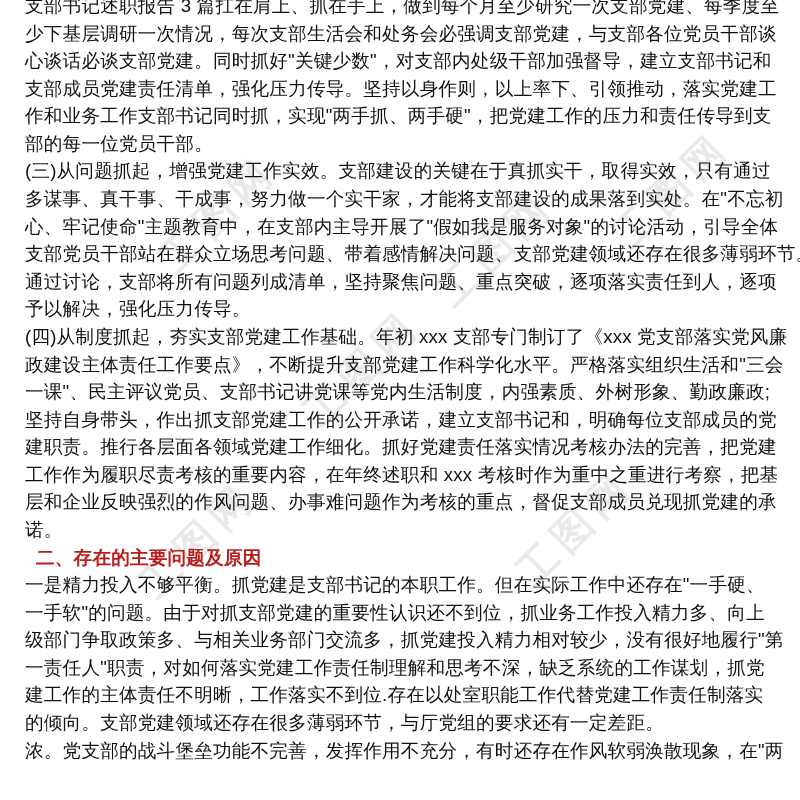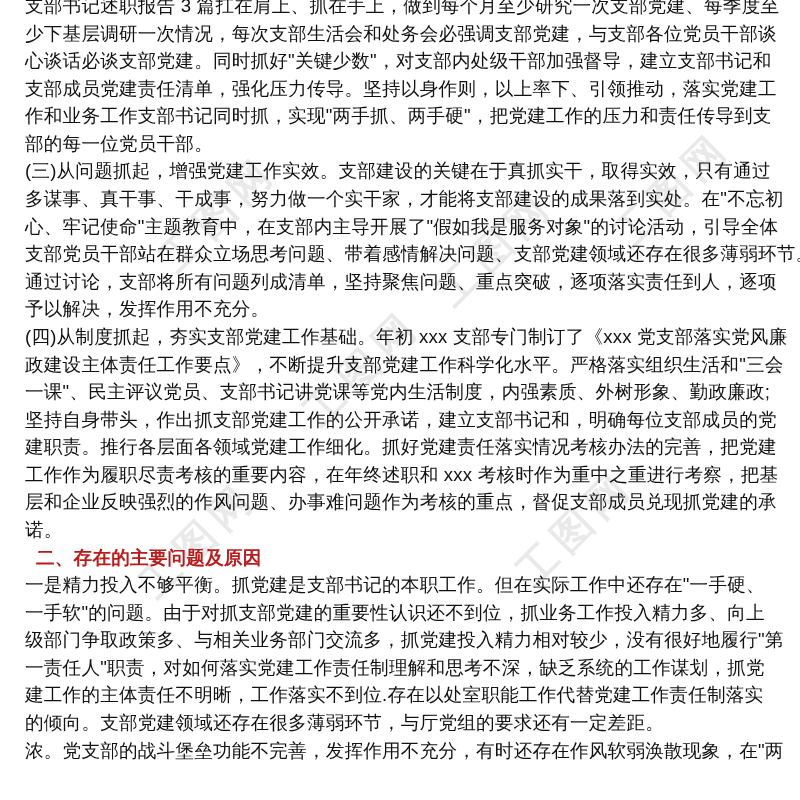--- a/index.html
+++ b/index.html
@@ -75,21 +75,21 @@
       <div class="line">少下基层调研一次情况，每次支部生活会和处务会必强调支部党建，与支部各位党员干部谈</div>
       <div class="line">心谈话必谈支部党建。同时抓好"关键少数"，对支部内处级干部加强督导，建立支部书记和</div>
       <div class="line">支部成员党建责任清单，强化压力传导。坚持以身作则，以上率下、引领推动，落实党建工</div>
       <div class="line">作和业务工作支部书记同时抓，实现"两手抓、两手硬"，把党建工作的压力和责任传导到支</div>
       <div class="line">部的每一位党员干部。</div>
       <div class="line">(三)从问题抓起，增强党建工作实效。支部建设的关键在于真抓实干，取得实效，只有通过</div>
       <div class="line">多谋事、真干事、干成事，努力做一个实干家，才能将支部建设的成果落到实处。在"不忘初</div>
       <div class="line">心、牢记使命"主题教育中，在支部内主导开展了"假如我是服务对象"的讨论活动，引导全体</div>
       <div class="line">支部党员干部站在群众立场思考问题、带着感情解决问题、支部党建领域还存在很多薄弱环节。</div>
       <div class="line">通过讨论，支部将所有问题列成清单，坚持聚焦问题、重点突破，逐项落实责任到人，逐项</div>
-      <div class="line">予以解决，发挥作用不充分。</div>
+      <div class="line">予以解决，强化压力传导。</div>
       <div class="line">(四)从制度抓起，夯实支部党建工作基础。年初 xxx 支部专门制订了《xxx 党支部落实党风廉</div>
       <div class="line">政建设主体责任工作要点》，不断提升支部党建工作科学化水平。严格落实组织生活和"三会</div>
       <div class="line">一课"、民主评议党员、支部书记讲党课等党内生活制度，内强素质、外树形象、勤政廉政;</div>
       <div class="line">坚持自身带头，作出抓支部党建工作的公开承诺，建立支部书记和，明确每位支部成员的党</div>
       <div class="line">建职责。推行各层面各领域党建工作细化。抓好党建责任落实情况考核办法的完善，把党建</div>
       <div class="line">工作作为履职尽责考核的重要内容，在年终述职和 xxx 考核时作为重中之重进行考察，把基</div>
       <div class="line">层和企业反映强烈的作风问题、办事难问题作为考核的重点，督促支部成员兑现抓党建的承</div>
       <div class="line">诺。</div>
       <div class="line heading">二、存在的主要问题及原因</div>
       <div class="line">一是精力投入不够平衡。抓党建是支部书记的本职工作。但在实际工作中还存在"一手硬、</div>

